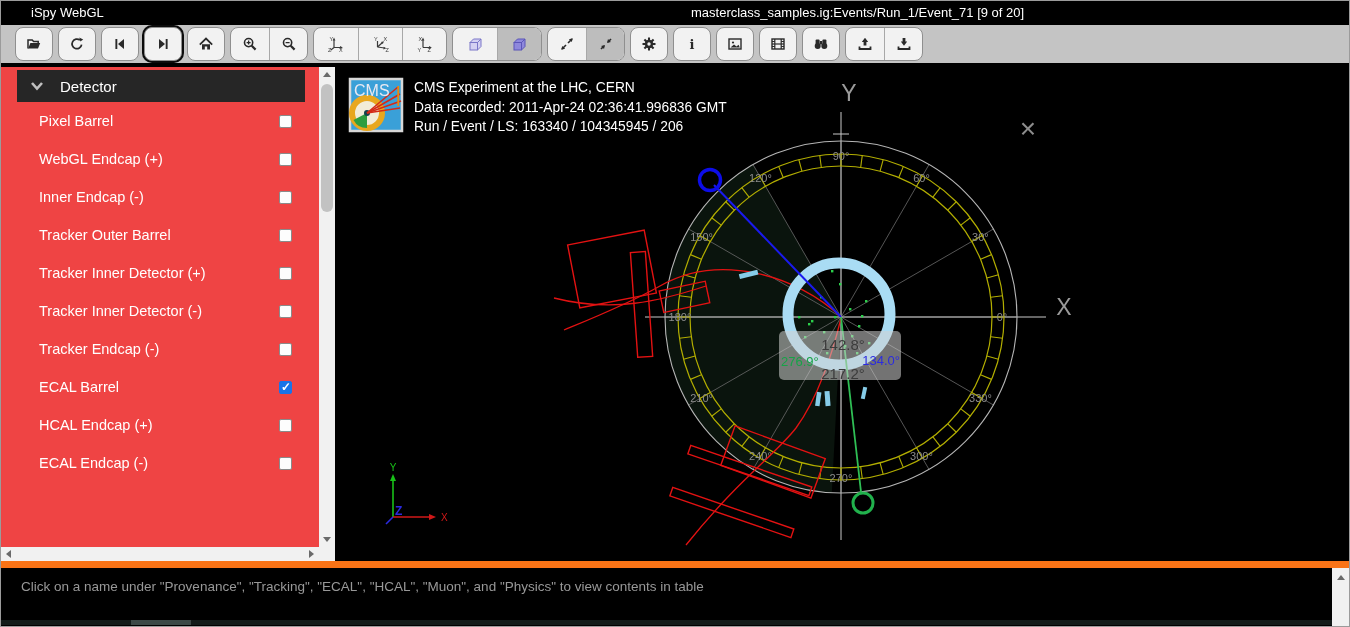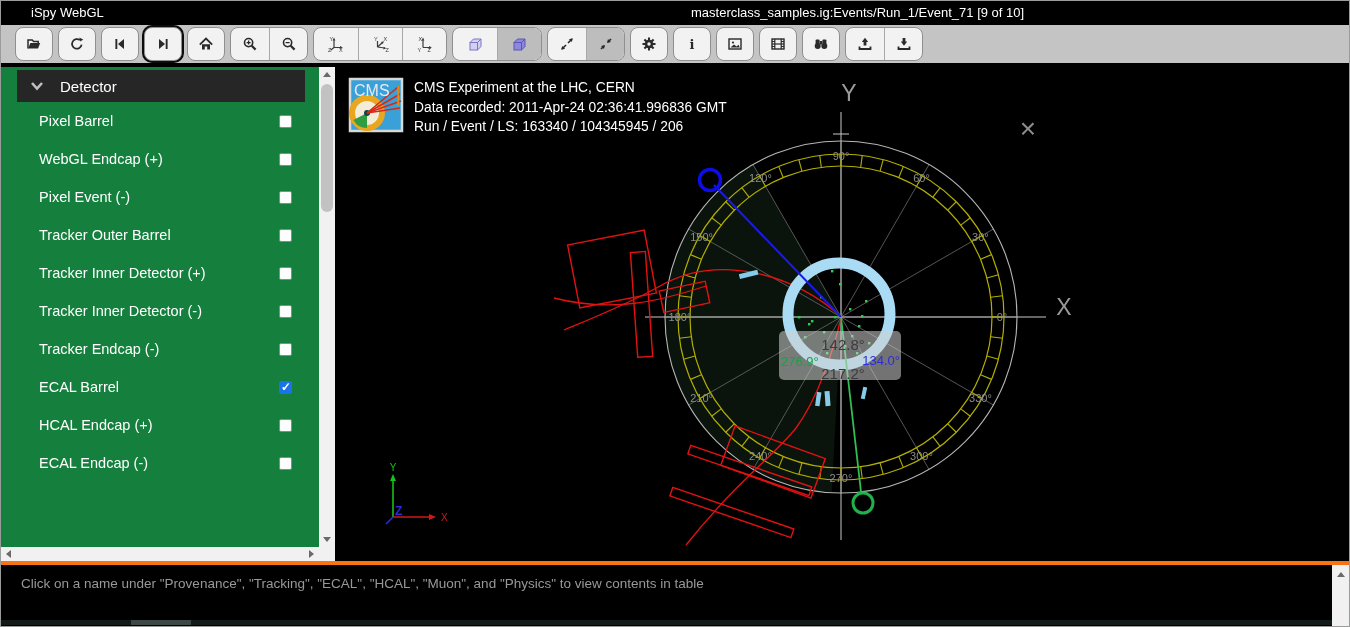--- a/index.html
+++ b/index.html
@@ -19,21 +19,21 @@
   .tgroup { padding:0; overflow:hidden; }
   .tgroup .half { width:38px; height:100%; display:flex; align-items:center; justify-content:center; cursor:pointer; }
   .tgroup .half.wide { width:44px; }
   .tgroup .half + .half { border-left:1px solid #a8a8a8; }
   .tgroup .half.active { background:#bdbdbd; }
   .tbtn.focused { box-shadow:0 0 0 2px #0b0b0b; }
   .tbtn svg, .tgroup svg { display:block; }
 
   
   .content { display:flex; height:494px; }
-  .sidebar { width:334px; background:#15803d; position:relative; flex:none; overflow:hidden; }
+  .sidebar { width:334px; background:#ef4444; position:relative; flex:none; overflow:hidden; }
   .tree { position:absolute; left:0; top:0; right:16px; bottom:14px; overflow:hidden; padding-top:3px; }
   .tree-header { height:32px; margin:0 14px 0 16px; background:#262626; color:#fff; display:flex; align-items:center; gap:16px; padding-left:13px; font-size:15px; cursor:pointer; }
   .tree-row { height:38px; display:flex; align-items:center; justify-content:space-between; padding:0 27px 0 22px; color:#fff; font-size:14.5px; cursor:default;margin-left:16px; }
   .cb { width:13px; height:13px; background:#fdfdfd; border:1px solid #8a8a8a; border-radius:2px; flex:none; position:relative; cursor:pointer; }
   .cb.checked { background:#1a73e8; border-color:#1a73e8; }
   .cb.checked::after { content:"✓"; position:absolute; left:1px; top:-2px; color:#fff; font-size:12px; font-weight:bold; }
 
   
   .vscroll { position:absolute; right:0; top:0; bottom:14px; width:16px; background:#f1f1f1; }
   .vscroll .arrow-up, .vscroll .arrow-down { position:absolute; left:0; width:16px; height:15px; display:flex; align-items:center; justify-content:center; cursor:pointer; }
@@ -45,37 +45,37 @@
   .vthumb { position:absolute; left:2px; width:12px; background:#c2c2c2; border-radius:6px; cursor:pointer; }
   .hscroll { position:absolute; left:0; right:16px; bottom:0; height:14px; background:#f1f1f1; }
   .hscroll .arrow-left, .hscroll .arrow-right { position:absolute; top:0; height:14px; width:15px; display:flex; align-items:center; justify-content:center; cursor:pointer; }
   .hscroll .arrow-left { left:0; } .hscroll .arrow-right { right:0; }
   .scroll-corner { position:absolute; right:0; bottom:0; width:16px; height:14px; background:#f1f1f1; }
 
   .main { flex:1; background:#000; position:relative; }
   .main svg.event { position:absolute; inset:0; width:100%; height:100%; }
 
   
-  .bottombar { height:66px; background:#000; border-top:4px solid #f97316; position:relative; }
+  .bottombar { height:66px; background:#000; border-top:7px solid #f97316; position:relative; }
   .status-text { position:absolute; left:20px; top:11px; color:#989898; font-size:13.5px; }
   .bvscroll { position:absolute; right:0; top:0; bottom:0; width:17px; background:#f1f1f1; }
   .bvscroll .arrow-up { position:absolute; top:2px; left:0; width:17px; height:14px; display:flex; align-items:center; justify-content:center; cursor:pointer; }
   .bhscroll { position:absolute; left:0; right:17px; bottom:2px; height:5px; background:#121b19; }
   .bhthumb { position:absolute; left:130px; top:0; width:60px; height:5px; background:#3c4846; cursor:pointer; }
 
   .icon-letter { font-size:5.5px; fill:#3a3a3a; font-family:"Liberation Sans",sans-serif; }
 </style>
 </head>
 <body>
 
 <div class="window">
 
   <div class="titlebar">
     <span class="app-title">iSpy WebGL</span>
-    <span class="file-title">masterclass_samples.ig:Events/Run_1/Event_71 [9 of 10]</span>
+    <span class="file-title">masterclass_samples.ig:Events/Run_1/Event_71 [9 of 20]</span>
   </div>
 
   <div class="toolbar">
     <div class="tbtn">
       <svg width="16" height="16">
           <path d="M2,12.5 V4 H6.2 L7.6,5.6 H12.2 V7" fill="none" stroke="#2a2a2a" stroke-width="1.5"></path>
           <path d="M2.2,12.5 L4.4,7 H14.2 L12,12.5 Z" fill="#2a2a2a"></path>
         </svg>
     </div>
     <div class="tbtn">
@@ -268,21 +268,21 @@
         <div id="tree-rows">
             <div class="tree-row">
               <span>Pixel Barrel</span>
               <span class="cb"></span>
             </div>
             <div class="tree-row">
               <span>WebGL Endcap (+)</span>
               <span class="cb"></span>
             </div>
             <div class="tree-row">
-              <span>Pixel Event (-)</span>
+              <span>Inner Endcap (-)</span>
               <span class="cb"></span>
             </div>
             <div class="tree-row">
               <span>Tracker Outer Barrel</span>
               <span class="cb"></span>
             </div>
             <div class="tree-row">
               <span>Tracker Inner Detector (+)</span>
               <span class="cb"></span>
             </div>

